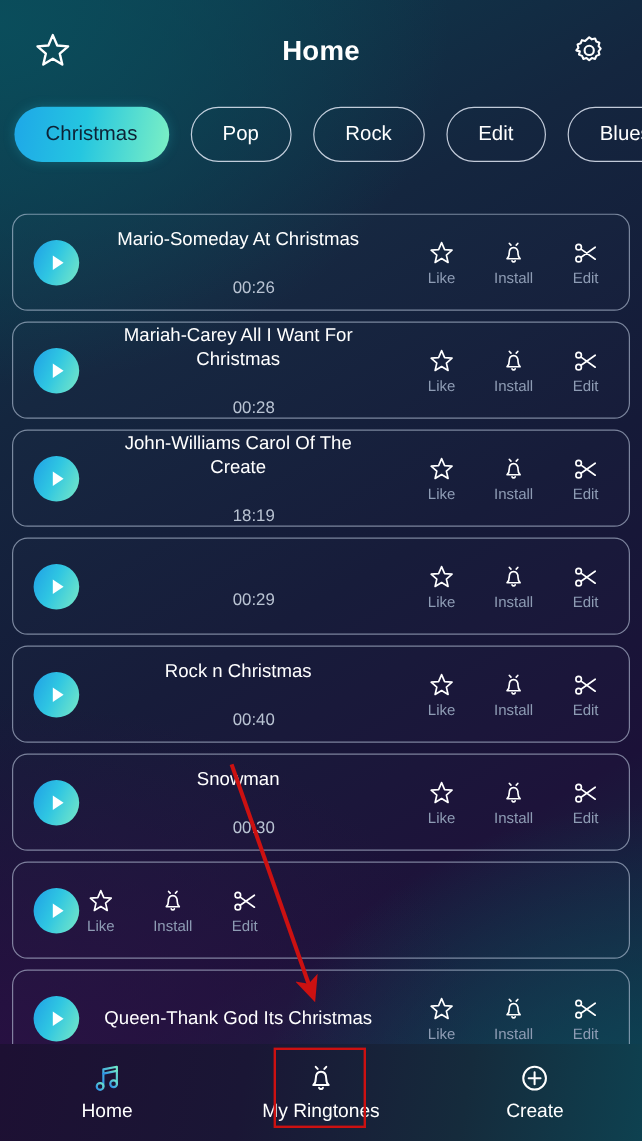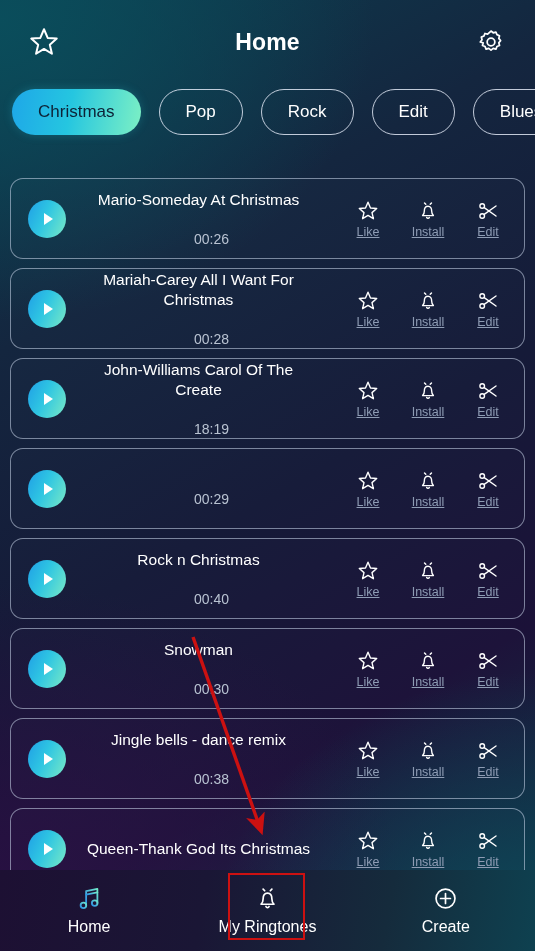--- a/index.html
+++ b/index.html
@@ -77,21 +77,21 @@
   }
   .meta { margin-left:15px; flex:1 1 auto; min-width:0; padding-right:8px; }
   .title {
     font-size:15.5px; color:#ffffff; line-height:20px;
     max-width:235px;
   }
   .dur { font-size:14px; color:#b9c3d2; margin-top:21px; }
 
   .actions { display:flex; align-items:center; gap:24px; margin-right:18px; flex:0 0 auto; }
   .act { width:36px; display:flex; flex-direction:column; align-items:center; gap:3px; }
-  .act-lbl { font-size:12.5px; color:#8e9cb4; line-height:13px;text-decoration:underline; }
+  .act-lbl { font-size:12.5px; color:#8e9cb4; line-height:13px; }
 
   
   .nav {
     position:absolute; left:0; right:0; bottom:0; height:81px;
     display:flex; align-items:center;
     background:linear-gradient(100deg,#1d1033 0%, #1a1635 38%, #152b3c 72%, #0e4150 100%);
   }
   .nav-item {
     flex:1 1 0; height:100%;
     display:flex; flex-direction:column; align-items:center; justify-content:center; gap:6px;
@@ -337,24 +337,20 @@
               <circle cx="6.2" cy="17" r="2.3"></circle>
               <path d="M8.2 8.6 20 17M8.2 15.4 20 7"></path>
             </svg>
             <span class="act-lbl">Edit</span>
           </div>
         </div>
       </div>
       <div class="row">
         <div class="play">
           <div class="tri"></div>
-        </div>
-        <div class="meta">
-          <div class="title">Jingle bells - dance remix</div>
-          <div class="dur">00:38</div>
         </div>
         <div class="actions">
           <div class="act">
             <svg width="24" height="24" viewBox="0 0 24 24" fill="none" stroke="#ffffff" stroke-width="1.4" stroke-linejoin="round">
               <polygon points="12,3.2 14.5,9 20.7,9.5 16,13.6 17.4,19.7 12,16.4 6.6,19.7 8,13.6 3.3,9.5 9.5,9"></polygon>
             </svg>
             <span class="act-lbl">Like</span>
           </div>
           <div class="act">
             <svg width="24" height="24" viewBox="0 0 24 24" fill="none" stroke="#ffffff" stroke-width="1.4" stroke-linecap="round" stroke-linejoin="round">

